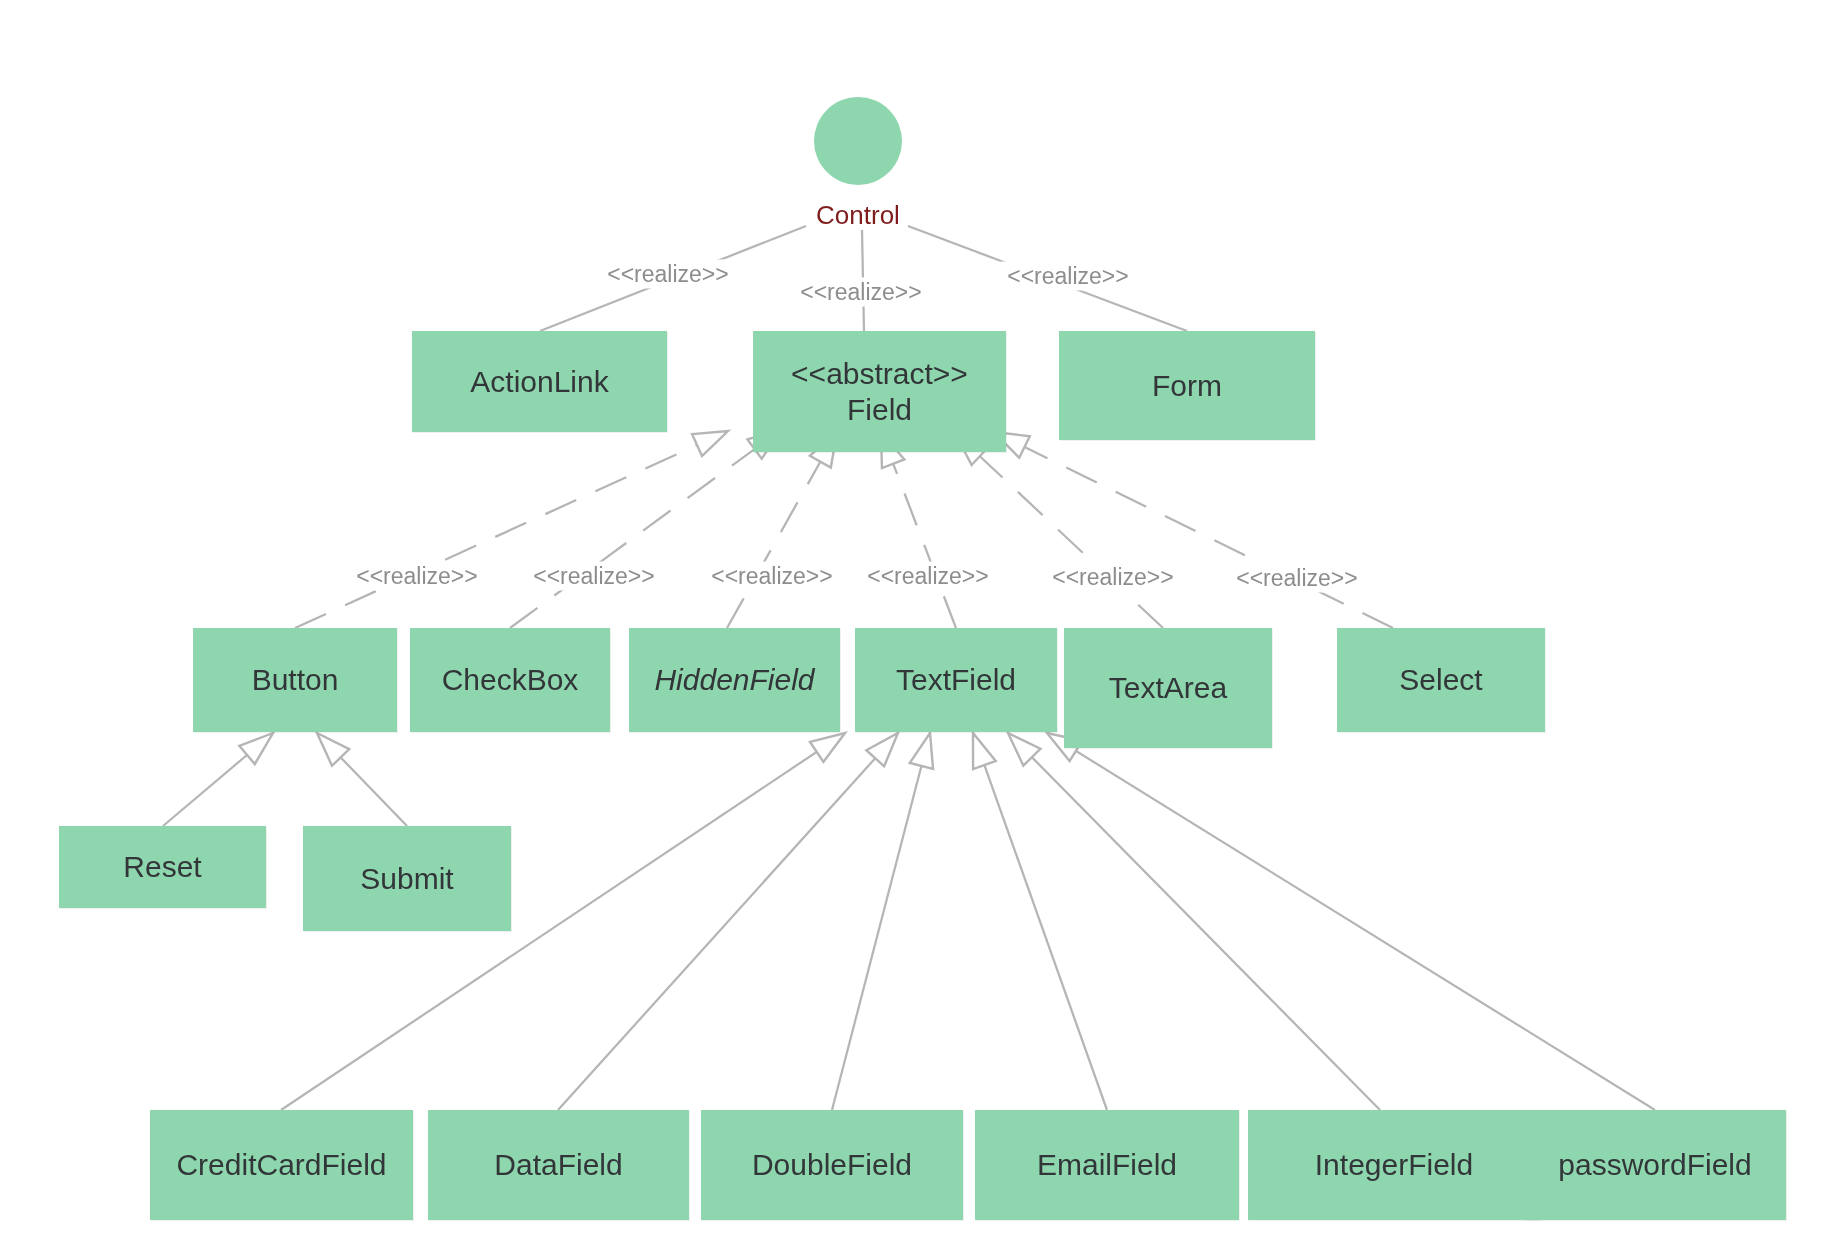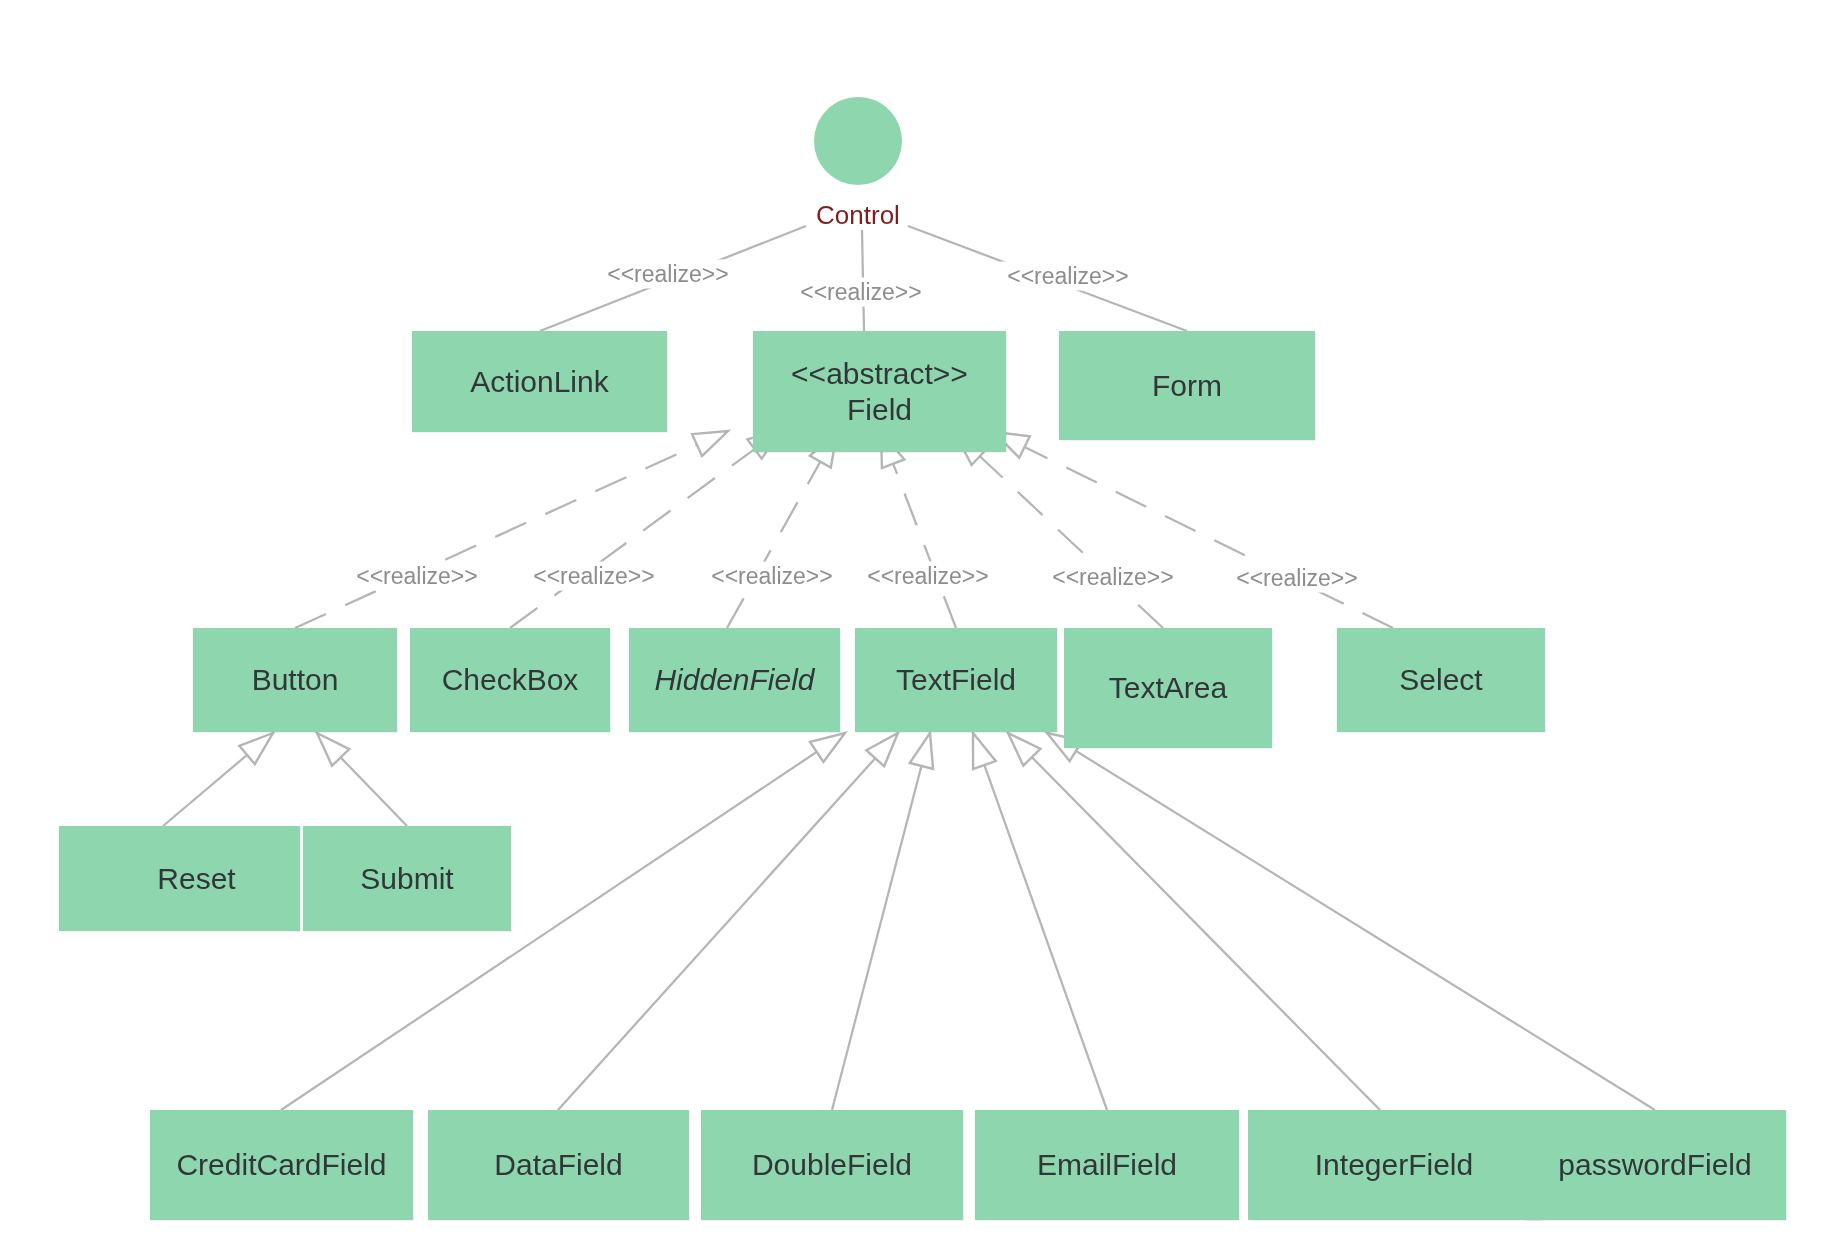--- a/index.html
+++ b/index.html
@@ -95,21 +95,21 @@
   <div class="node" style="left:855px;top:628px;width:202px;height:104px;">
     <span>TextField</span>
   </div>
   <div class="node" style="left:1064px;top:628px;width:208px;height:120px;">
     <span>TextArea</span>
   </div>
   <div class="node" style="left:1289px;top:628px;width:208px;height:104px;margin-left:48px;">
     <span>Select</span>
   </div>
 
-  <div class="node" style="left:59px;top:826px;width:207px;height:105px;padding-left:34px;">
+  <div class="node" style="left:59px;top:826px;width:207px;height:82px;">
     <span>Reset</span>
   </div>
   <div class="node" style="left:303px;top:826px;width:208px;height:105px;">
     <span>Submit</span>
   </div>
 
   <div class="node" style="left:150px;top:1110px;width:263px;height:110px;">
     <span>CreditCardField</span>
   </div>
   <div class="node" style="left:428px;top:1110px;width:261px;height:110px;">

